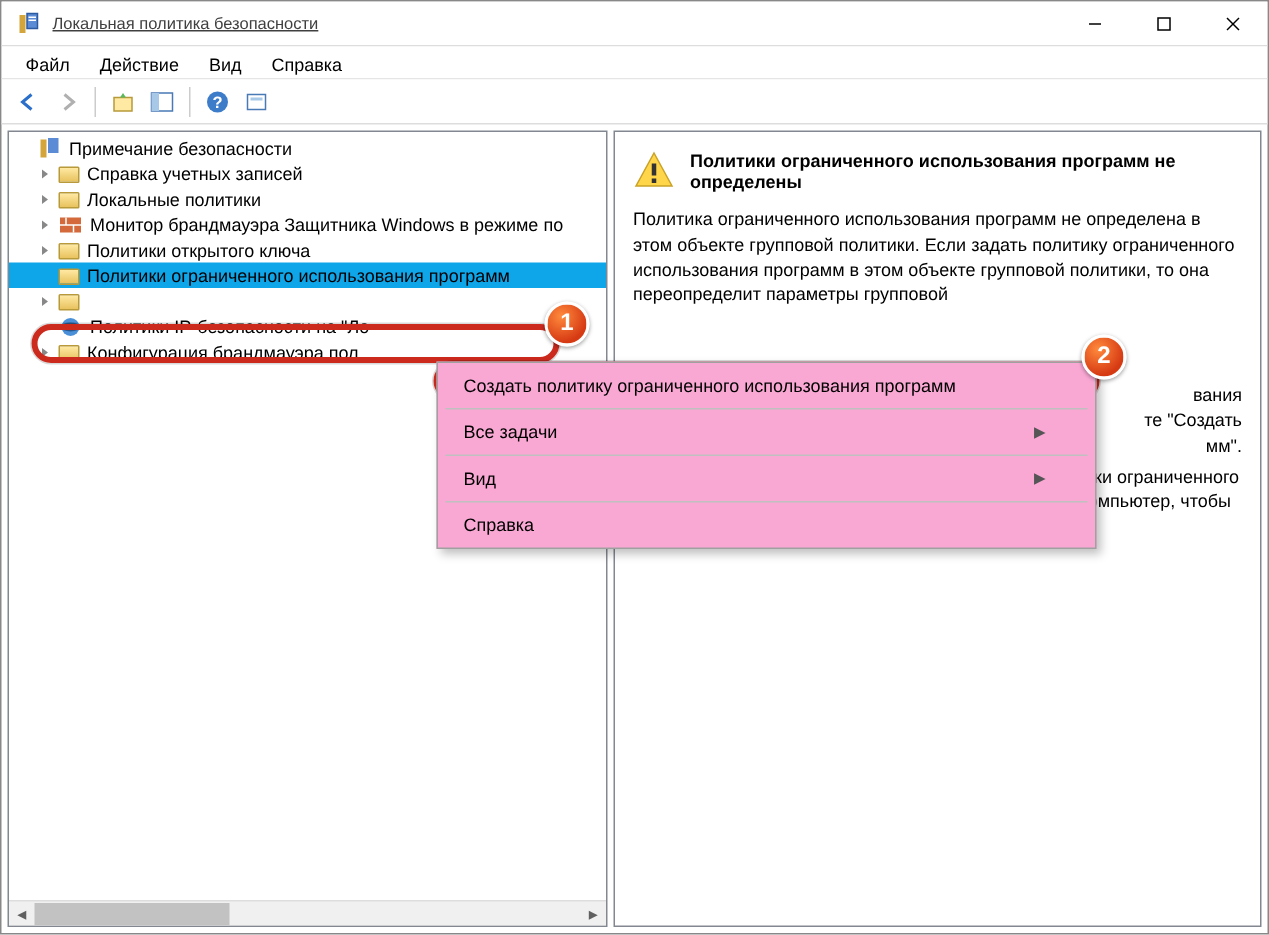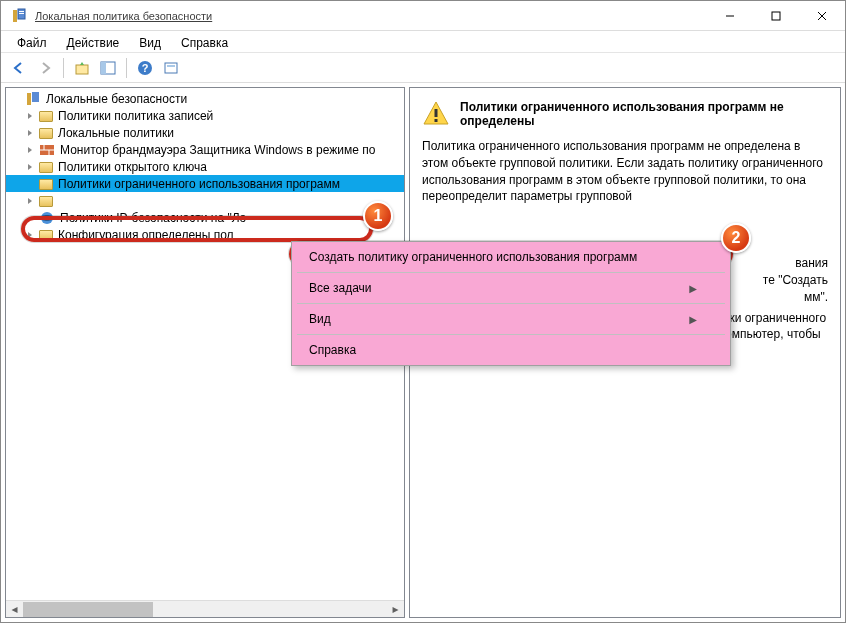--- a/index.html
+++ b/index.html
@@ -272,31 +272,31 @@
   <div class="tree-pane">
     <div class="tree">
       <div class="tree-row">
         <span class="twisty-spacer"></span>
         <span class="nicon">
           <svg viewBox="0 0 16 16">
               <rect x="2" y="2" width="4" height="12" fill="#d4a53b"></rect>
               <rect x="7" y="1" width="7" height="10" fill="#5b8bd4"></rect>
             </svg>
         </span>
-        <span class="tree-label">Локальные безопасности</span>
-      </div>
-
-      <div class="tree-row indent-1">
-        <span class="twisty">
-            <svg width="8" height="8" viewBox="0 0 8 8">
-              <path d="M2 1 L6 4 L2 7 Z" fill="#888"></path>
-            </svg>
-          </span>
-        <span class="nicon folder-ico"></span>
-        <span class="tree-label">Политики политика записей</span>
+        <span class="tree-label">Примечание безопасности</span>
+      </div>
+
+      <div class="tree-row indent-1">
+        <span class="twisty">
+            <svg width="8" height="8" viewBox="0 0 8 8">
+              <path d="M2 1 L6 4 L2 7 Z" fill="#888"></path>
+            </svg>
+          </span>
+        <span class="nicon folder-ico"></span>
+        <span class="tree-label">Справка учетных записей</span>
       </div>
       <div class="tree-row indent-1">
         <span class="twisty">
             <svg width="8" height="8" viewBox="0 0 8 8">
               <path d="M2 1 L6 4 L2 7 Z" fill="#888"></path>
             </svg>
           </span>
         <span class="nicon folder-ico"></span>
         <span class="tree-label">Локальные политики</span>
       </div>
@@ -344,21 +344,21 @@
             </svg></span>
         <span class="tree-label">Политики IP-безопасности на "Ло</span>
       </div>
       <div class="tree-row indent-1">
         <span class="twisty">
             <svg width="8" height="8" viewBox="0 0 8 8">
               <path d="M2 1 L6 4 L2 7 Z" fill="#888"></path>
             </svg>
           </span>
         <span class="nicon folder-ico"></span>
-        <span class="tree-label">Конфигурация определены пол</span>
+        <span class="tree-label">Конфигурация брандмауэра пол</span>
       </div>
     </div>
 
     <div class="hscroll">
       <div class="hscroll-btn" style="left:0">◂</div>
       <div class="hscroll-thumb"></div>
       <div class="hscroll-btn" style="right:0">▸</div>
     </div>
   </div>
 

